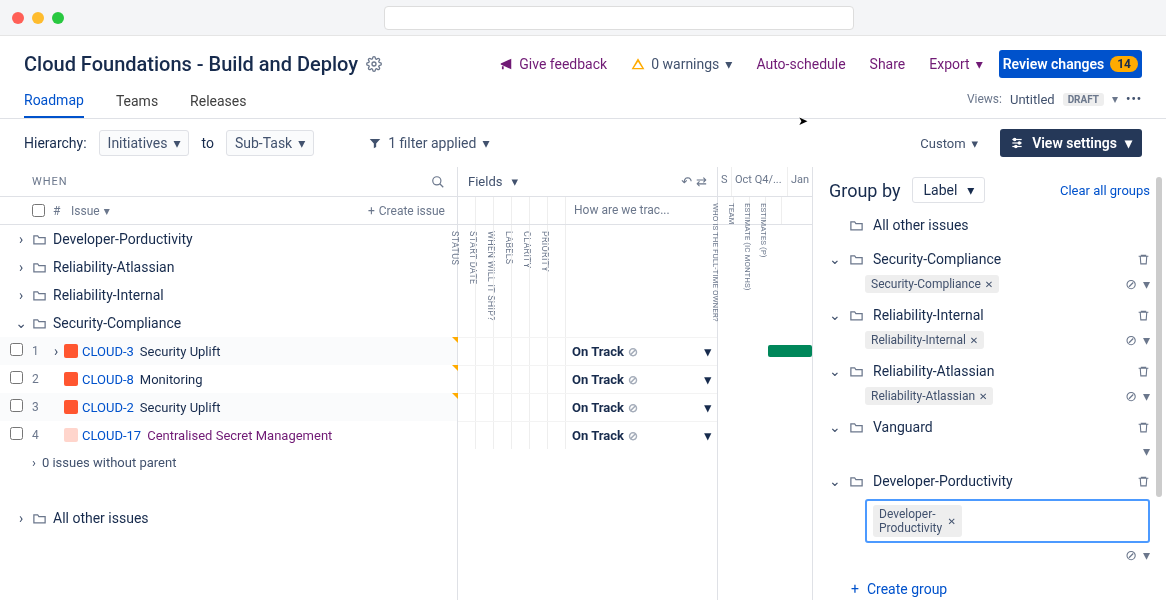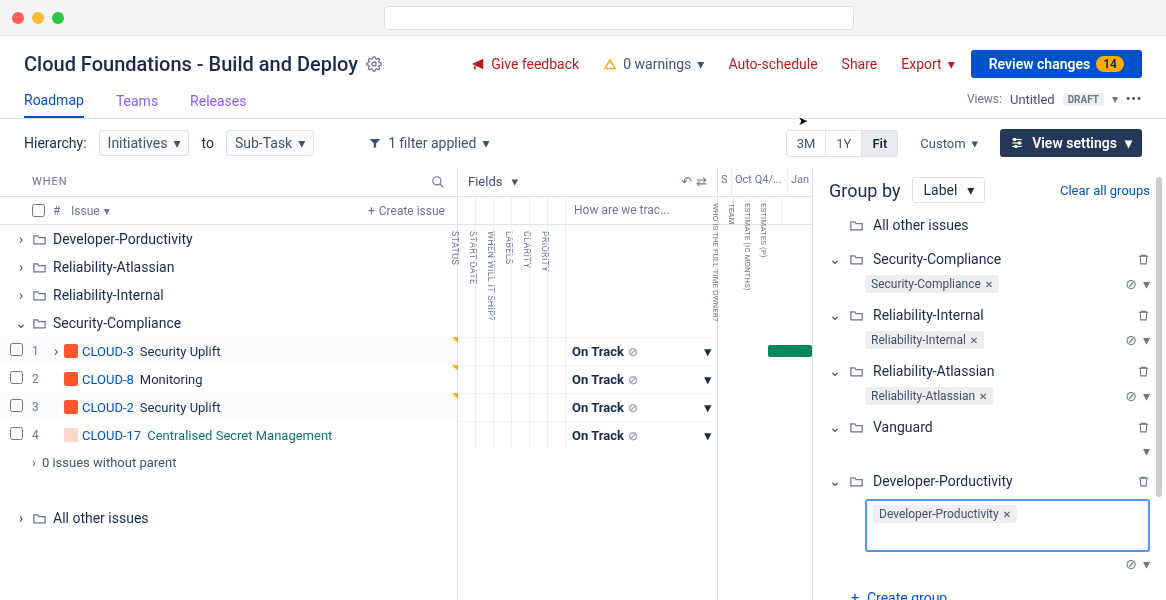--- a/index.html
+++ b/index.html
@@ -10,29 +10,29 @@
 .traffic { display: flex; gap: 8px; margin-right: 20px; }
 .dot { width: 12px; height: 12px; border-radius: 50%; }
 .dot.r { background: #ff5f57; } .dot.y { background: #febc2e; } .dot.g { background: #28c840; }
 .urlbar { margin: 0 auto; width: 470px; height: 24px; background: #fff; border: 1px solid #ddd; border-radius: 4px; }
 
 
 .header { display: flex; align-items: center; padding: 14px 24px 6px; gap: 8px; }
 .page-title { font-size: 20px; font-weight: 500; }
 .gear { color: #6b778c; }
 .spacer { flex: 1; }
-.hdr-btn { display: inline-flex; align-items: center; gap: 6px; color: #b91c1c; padding: 6px 8px; border-radius: 3px; cursor: pointer; font-size: 14px; }
+.hdr-btn { display: inline-flex; align-items: center; gap: 6px; color: #701a75; padding: 6px 8px; border-radius: 3px; cursor: pointer; font-size: 14px; }
 .warnings { color: #42526e; }
 .warn-tri { color: #ffab00; }
-.review-btn { background: #0052cc; color: #fff; padding: 6px 18px; border-radius: 3px; display: inline-flex; align-items: center; gap: 6px; font-weight: 600; font-size: 14px; cursor: pointer; }
+.review-btn { background: #0052cc; color: #fff; padding: 6px 4px; border-radius: 3px; display: inline-flex; align-items: center; gap: 6px; font-weight: 600; font-size: 14px; cursor: pointer; }
 .badge { background: #ffab00; color: #172b4d; border-radius: 10px; padding: 1px 7px; font-size: 12px; font-weight: 700; }
 
 
 .tabs { display: flex; align-items: center; padding: 2px 24px 0; gap: 32px; border-bottom: 1px solid #dfe1e6; }
-.tab { padding: 6px 0 8px; font-size: 14px; color: #8b5cf6; cursor: pointer; }
+.tab { padding: 6px 0 8px; font-size: 14px; color: #404040; cursor: pointer; }
 .tab.active { color: #0052cc; border-bottom: 2px solid #0052cc; }
 .views-row { margin-left: auto; display: flex; align-items: center; gap: 8px; font-size: 12px; color: #6b778c; padding-bottom: 6px; }
 .view-name { color: #42526e; font-size: 13px; }
 .draft-badge { background: #eee; color: #6b778c; font-size: 10px; font-weight: 700; padding: 1px 5px; border-radius: 3px; }
 .more-menu { font-weight: 700; letter-spacing: 1px; cursor: pointer; color: #42526e; }
 
 
 .filters { display: flex; align-items: center; padding: 10px 24px; gap: 12px; }
 .filters .lbl { font-size: 14px; color: #172b4d; }
 .ddbtn { display: inline-flex; align-items: center; gap: 6px; padding: 4px 8px; border: 1px solid #dfe1e6; border-radius: 3px; color: #42526e; cursor: pointer; font-size: 14px; background: #fafbfc; }
@@ -59,21 +59,21 @@
 .folder-ic { color: #6b778c; margin-right: 6px; }
 .issue-row { display: flex; align-items: center; padding: 4px 12px 4px 10px; height: 28px; position: relative; }
 .issue-row.alt { background: #fafbfc; }
 .issue-row .ck { width: 22px; }
 .issue-row .num { width: 16px; color: #6b778c; font-size: 12px; }
 .issue-row .exp { width: 16px; text-align: center; color: #42526e; }
 .issue-type { width: 14px; height: 14px; background: #ff5630; border-radius: 2px; display: inline-block; margin-right: 4px; }
 .issue-type.light { background: #ffd5cc; }
 .issue-key { color: #0052cc; font-size: 13px; margin-right: 6px; }
 .issue-summary { font-size: 13px; color: #172b4d; }
-.issue-summary.faded { color: #0f766e; }
+.issue-summary.faded { color: #701a75; }
 .tri-mark { position: absolute; right: -1px; top: 0; width: 0; height: 0; border-top: 6px solid #ffab00; border-left: 6px solid transparent; }
 .noparent { padding: 6px 10px 6px 32px; font-size: 13px; color: #42526e; display: flex; align-items: center; gap: 6px; }
 
 
 .fields-col { width: 260px; border-right: 1px solid #dfe1e6; position: relative; }
 .fields-head { display: flex; align-items: center; padding: 6px 10px; height: 30px; border-bottom: 1px solid #dfe1e6; font-size: 13px; color: #42526e; }
 .fields-head .fspacer { flex: 1; }
 .undo-ic { color: #6b778c; font-size: 13px; }
 .field-cols { display: flex; height: 28px; border-bottom: 1px solid #dfe1e6; }
 .vcol { width: 18px; border-right: 1px solid #eee; position: relative; }
@@ -108,21 +108,21 @@
 .gb-item { margin-bottom: 10px; }
 .gb-item-hdr { display: flex; align-items: center; gap: 8px; padding: 4px 0; }
 .gb-item-hdr .chev { width: 12px; color: #42526e; cursor: pointer; }
 .gb-item-hdr .fld { color: #6b778c; width: 16px; }
 .gb-item-hdr .name { font-size: 14px; color: #172b4d; }
 .gb-item-hdr .trash { margin-left: auto; color: #6b778c; cursor: pointer; font-size: 13px; }
 .gb-tag-row { display: flex; align-items: center; gap: 6px; margin-left: 36px; margin-top: 4px; }
 .gb-tag { background: #eee; color: #42526e; padding: 2px 6px; border-radius: 3px; font-size: 12px; display: inline-flex; align-items: center; gap: 4px; }
 .gb-tag .x { font-size: 10px; cursor: pointer; }
 .gb-collapse { margin-left: auto; display: inline-flex; gap: 6px; color: #6b778c; }
-.gb-input { margin-left: 36px; margin-top: 6px; border: 2px solid #4c9aff; border-radius: 3px; padding: 4px 6px; display: flex; flex-direction: column; gap: 4px; }
+.gb-input { margin-left: 36px; margin-top: 6px; border: 2px solid #4c9aff; border-radius: 3px; padding: 4px 6px; display: flex; flex-direction: row; gap: 4px; }
 .gb-input input { border: none; outline: none; font-size: 13px; padding: 2px 0; }
 .create-group { display: inline-flex; align-items: center; gap: 8px; color: #0052cc; font-size: 14px; margin: 8px 0 0 22px; cursor: pointer; }
 
 .cursor-arrow { position: absolute; left: 798px; top: 114px; font-size: 12px; color: #000; pointer-events: none; }
 
 svg { display: block; }
 input[type="checkbox"] { margin: 0; }
 </style>
 </head>
 <body>
@@ -202,25 +202,20 @@
   <span class="filter-applied">
     <span>
       <svg width="14" height="14" viewBox="0 0 24 24" fill="currentColor">
           <path d="M3 5h18l-7 8v6l-4 2v-8z"></path>
         </svg>
     </span>
     <span>1 filter applied</span>
     <span>▾</span>
   </span>
   <div class="spacer"></div>
-  <div class="range-seg">
-    <span>3M</span>
-    <span>1Y</span>
-    <span class="active">Fit</span>
-  </div>
   <span class="custom-dd">
     <span>Custom</span>
     <span>▾</span>
   </span>
   <div class="view-settings">
     <span>
       <svg width="14" height="14" viewBox="0 0 24 24" fill="none" stroke="currentColor" stroke-width="2">
           <line x1="4" y1="6" x2="20" y2="6"></line>
           <line x1="4" y1="12" x2="20" y2="12"></line>
           <line x1="4" y1="18" x2="20" y2="18"></line>

